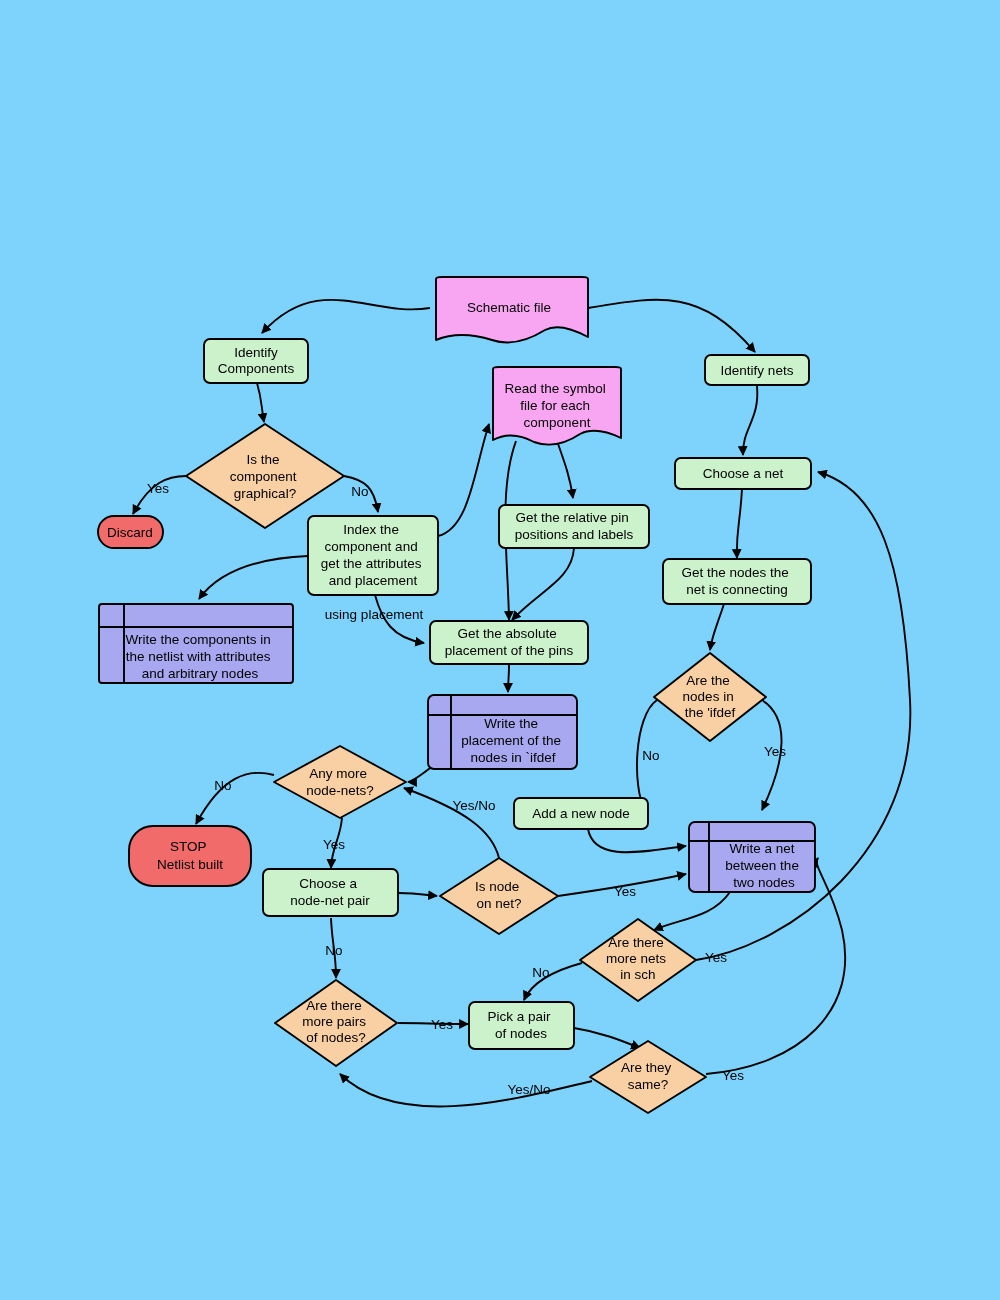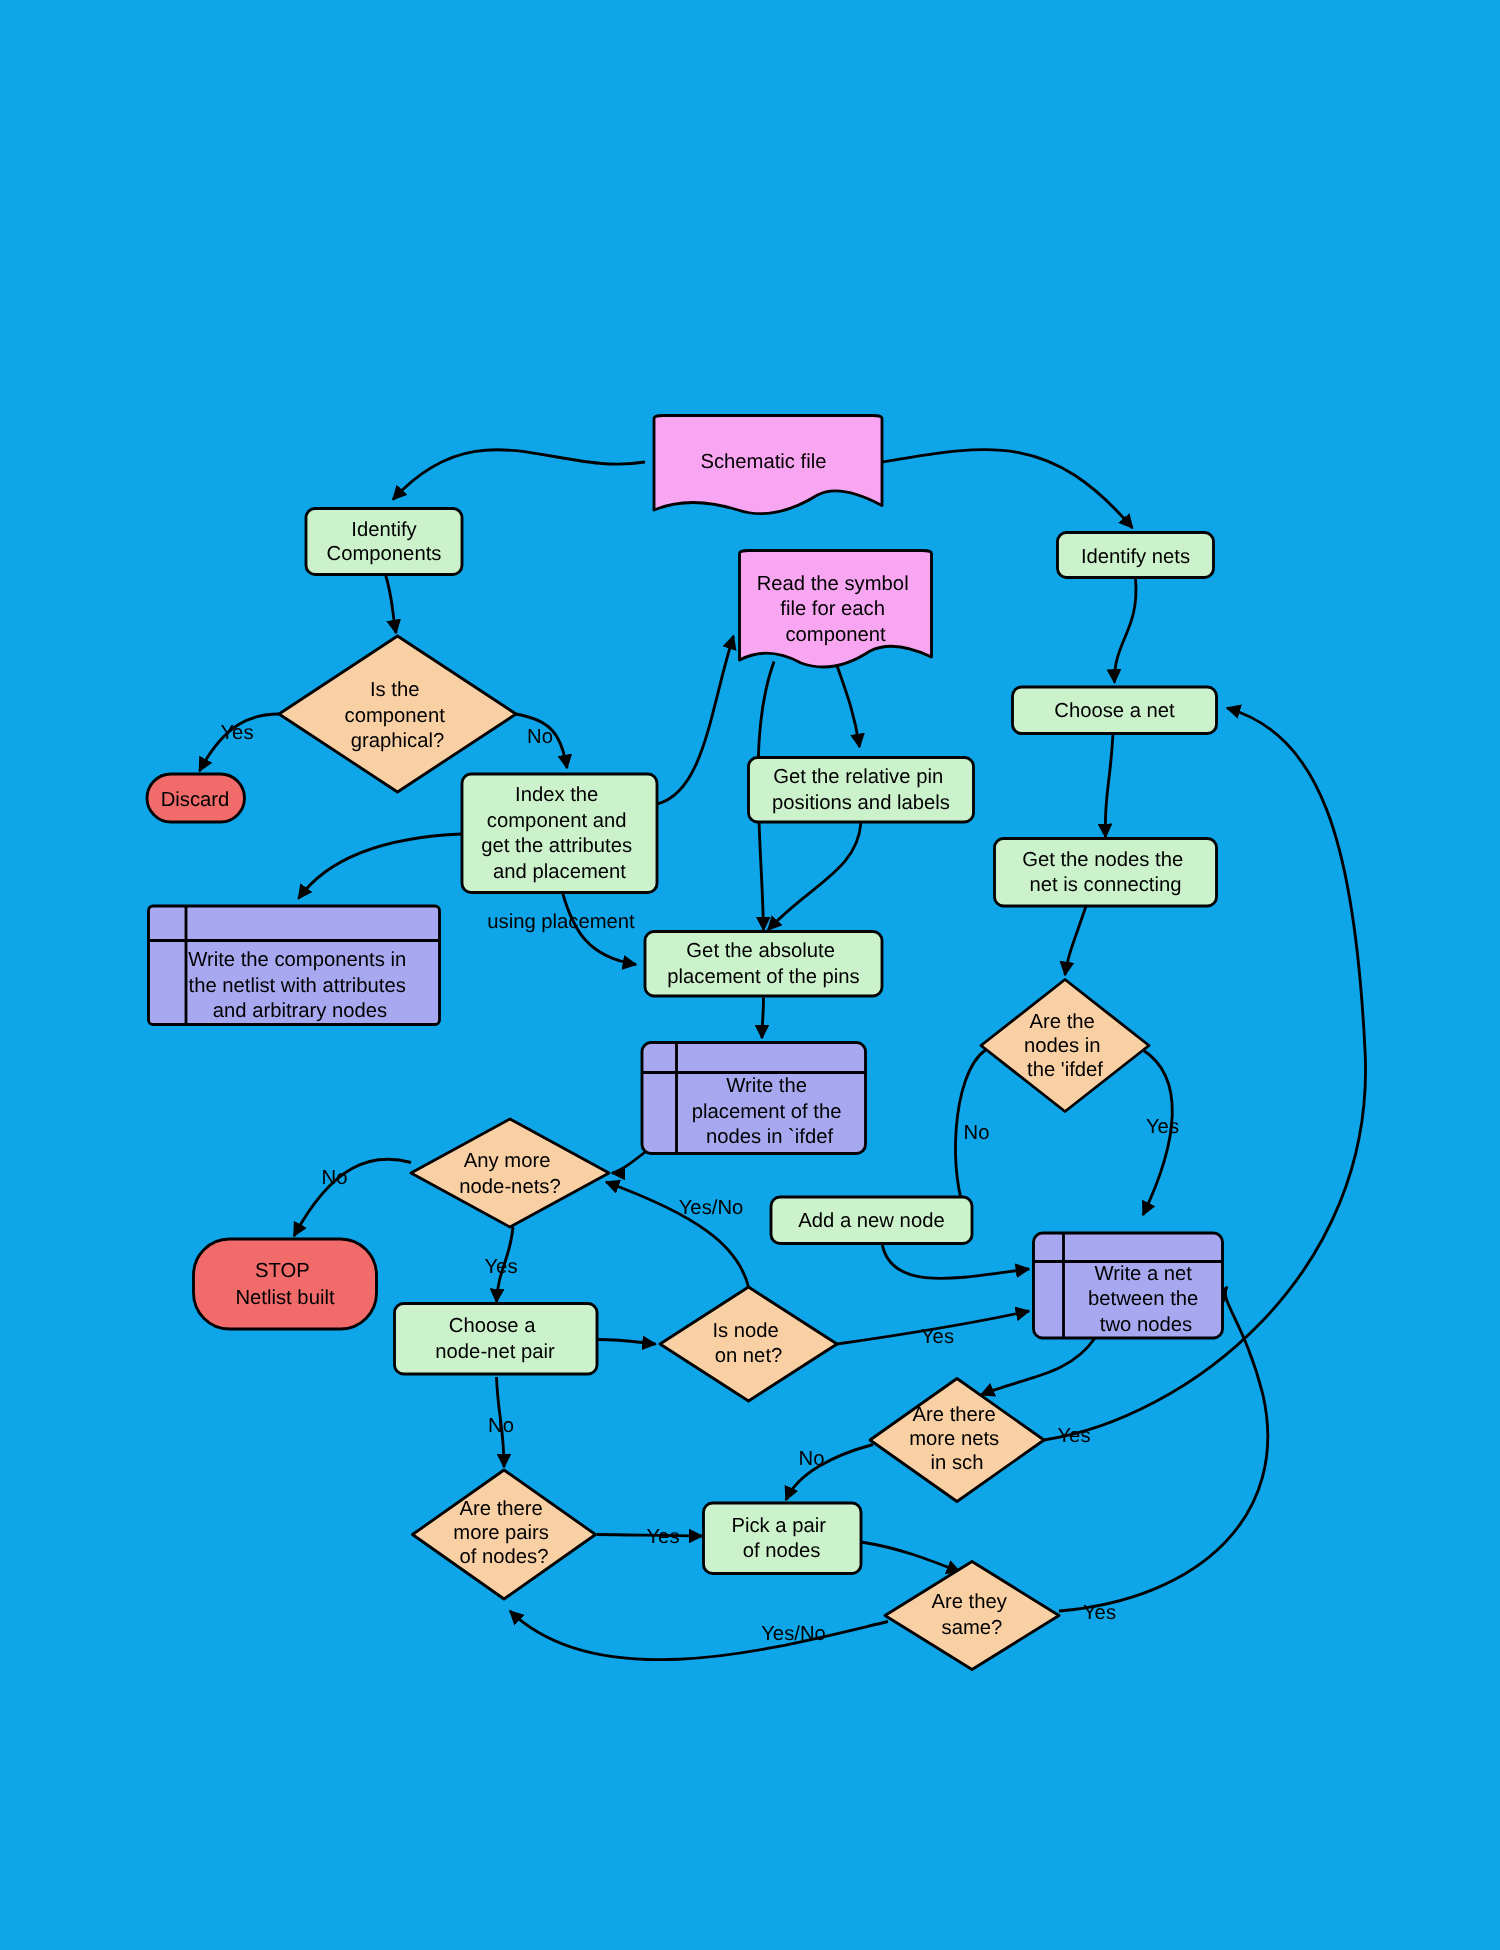--- a/index.html
+++ b/index.html
@@ -10,21 +10,21 @@
   body {
     width: 1000px;
     height: 1300px;
     font-family: "Liberation Sans", sans-serif;
     overflow: hidden;
   }
   #flowchart-root {
     position: relative;
     width: 1000px;
     height: 1300px;
-    background: #0ea5e9;
+    background: #7dd3fc;
     text-align: center;
   }
   svg#chart-svg {
     display: block;
     width: 1000px;
     height: 1300px;
   }
   .node-text {
     font-family: "Liberation Sans", sans-serif;
     font-size: 13.5px;

